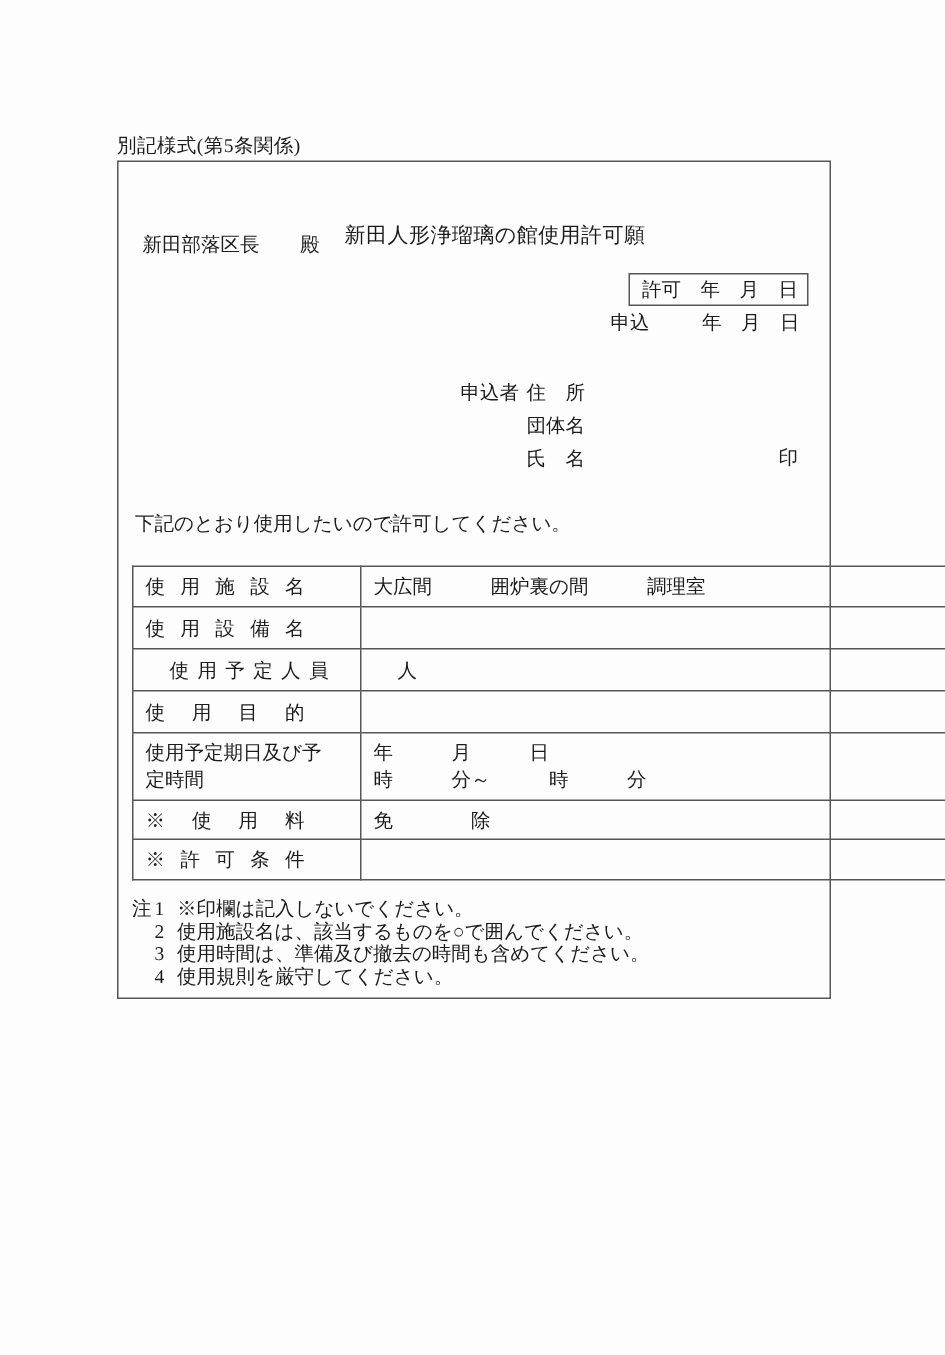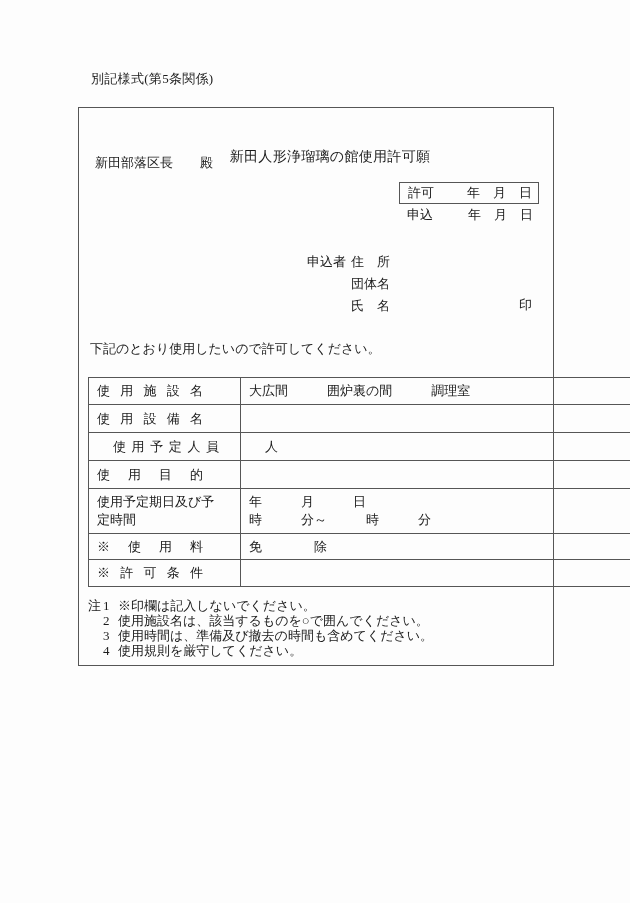--- a/index.html
+++ b/index.html
@@ -5,42 +5,42 @@
   html,body{margin:0;padding:0;background:#fff;}
   .page{
     position:relative;
     width:630px;height:903px;
     background:#fdfdfd;
     font-family:"Liberation Serif","DejaVu Serif",serif;
     color:#1b1b1b;
     font-size:13px;
     overflow:hidden;
   }
-  .form-note{position:absolute;left:78px;top:70px;letter-spacing:0.3px;margin-left:13px;}
+  .form-note{position:absolute;left:78px;top:88px;letter-spacing:0.3px;}
   .outer-box{
     position:absolute;left:78px;top:107px;
     width:474px;height:557px;
     border:1px solid #565656;
     box-sizing:content-box;
   }
   .title{
     position:absolute;left:0;right:0;top:16px;
     text-align:center;font-size:14px;
     padding-left:28px;
     letter-spacing:0.3px;
     margin-top:24px;
   }
   .addressee{position:absolute;left:16px;top:46px;}
   .honorific{margin-left:27px;}
   .datebox{position:absolute;left:320px;top:74px;width:140px;}
   .daterow{
     height:22px;display:flex;justify-content:space-between;align-items:center;
     padding:0 6px 0 8px;box-sizing:border-box;
   }
-  .daterow.permit{border:1px solid #565656;}
+  .daterow.permit{border:1px solid #565656;margin-left:20px;}
   .applicant{position:absolute;left:228px;top:143px;}
   .app-line{height:22px;line-height:22px;white-space:nowrap;}
   .app-label{display:inline-block;width:44px;}
   .seal{position:absolute;left:440px;top:188px;}
   .instruction{position:absolute;left:11px;top:232px;}
   .form-table{
     position:absolute;left:9px;top:269px;
     width:547px;border-collapse:collapse;table-layout:fixed;
     font-size:13px;color:#1b1b1b;
   }

